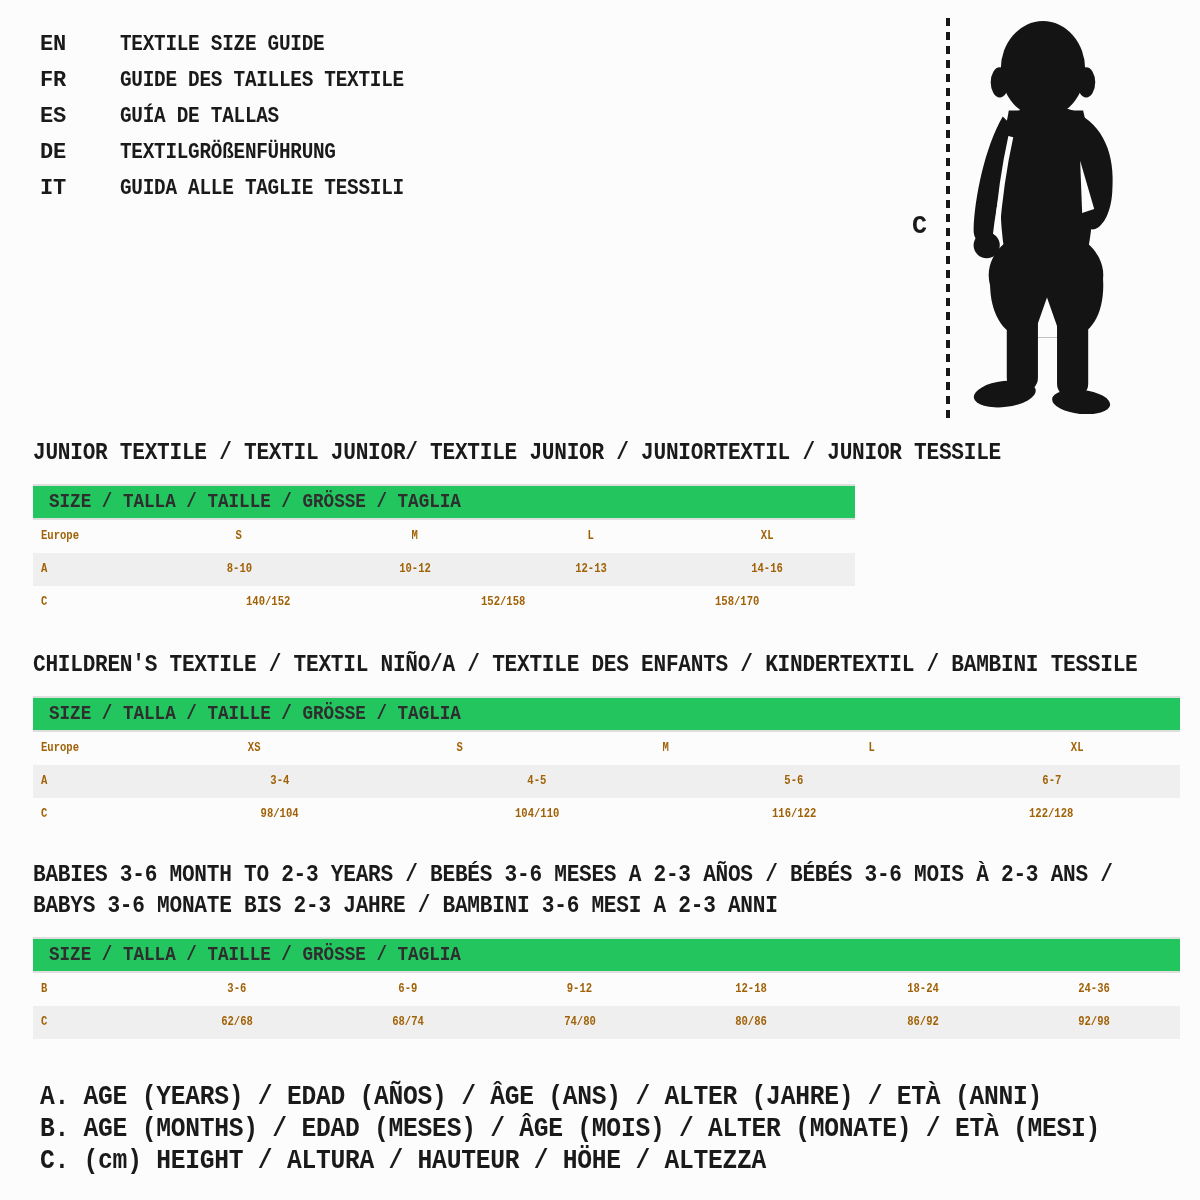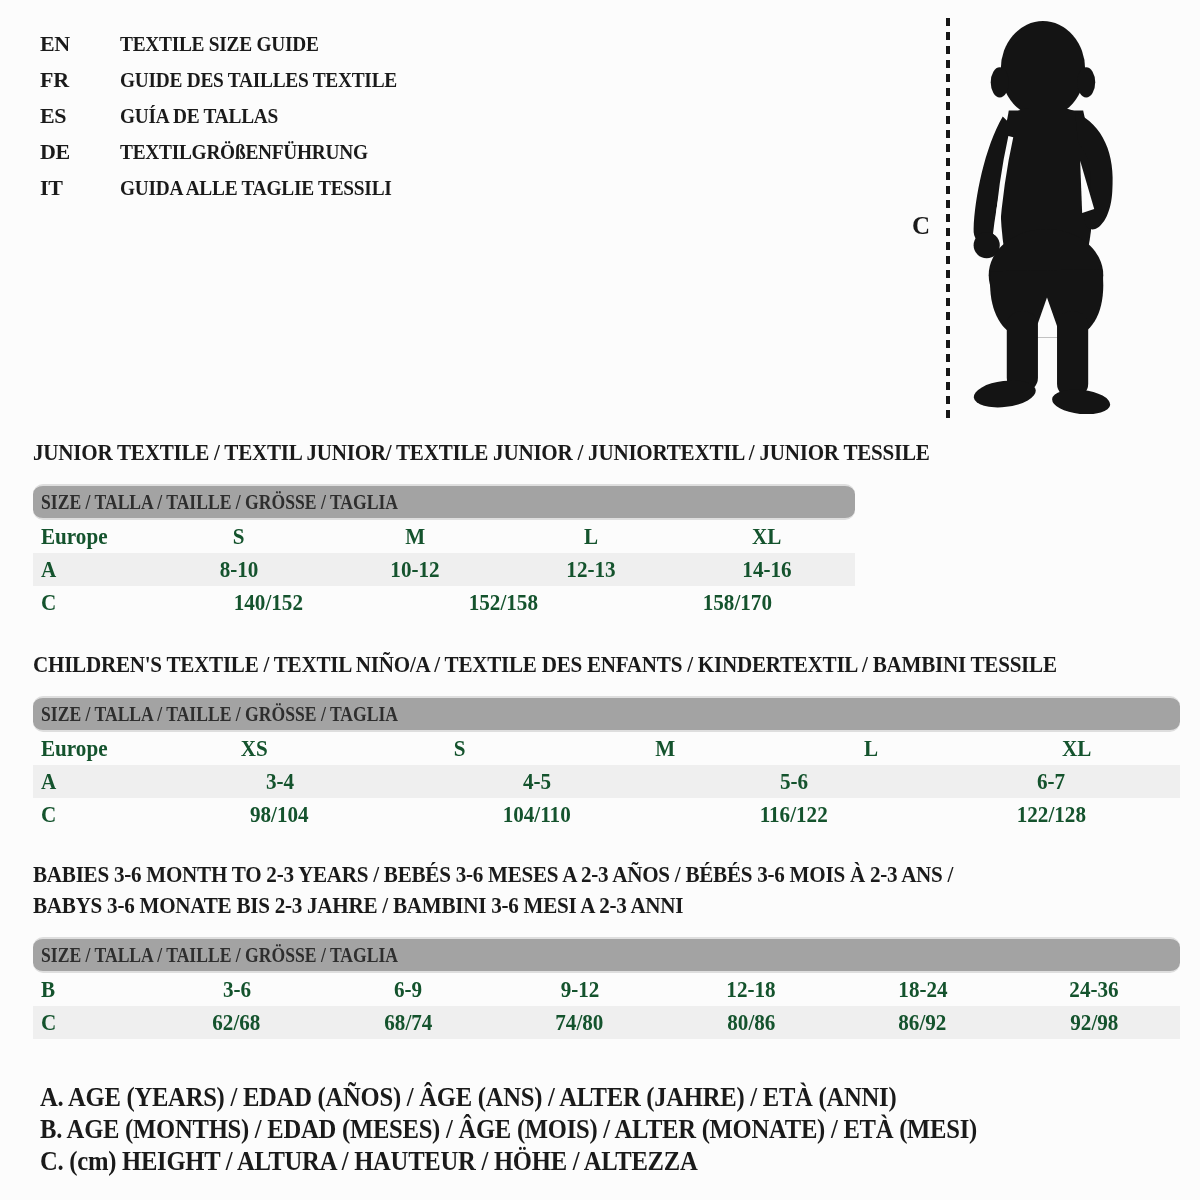--- a/index.html
+++ b/index.html
@@ -1,18 +1,18 @@
 <!DOCTYPE html>
 <html><head>
 <meta charset="utf-8">
 <style>
   html,body{margin:0;padding:0;background:#fff;}
   .page{
     position:relative;width:1200px;height:1200px;background:#fcfcfc;
-    font-family:Liberation Serif, serif;color:#1a1a1a;overflow:hidden;
+    font-family:Liberation Mono, monospace;color:#1a1a1a;overflow:hidden;
   }
   .cond{display:inline-block;transform:scaleX(.88);transform-origin:0 50%;white-space:nowrap;}
   .cond-c{display:inline-block;transform:scaleX(.88);transform-origin:50% 50%;white-space:nowrap;}
 
   
   .header{position:relative;height:437px;}
   .lang-list{position:absolute;left:40px;top:26px;}
   .lang-row{display:flex;height:36px;align-items:center;font-weight:700;font-size:22px;letter-spacing:-.3px;}
   .lang-code{width:80px;}
   .figure{position:absolute;left:888px;top:10px;width:266px;height:412px;}
@@ -20,24 +20,24 @@
   .dash{position:absolute;left:58px;top:8px;height:402px;width:4px;
     background:repeating-linear-gradient(to bottom,#161616 0 8px,transparent 8px 14px);}
   .baby{position:absolute;left:72px;top:2px;}
 
   
   .size-section{margin-left:33px;}
   .sec-0{width:822px;}
   .sec-1{width:1147px;margin-top:30px;}
   .sec-2{width:1147px;margin-top:28px;}
   .section-title{font-size:24px;font-weight:700;line-height:31px;letter-spacing:-.3px;}
-  .size-band{margin-top:16px;height:32px;line-height:32px;background:#a3a3a3;
+  .size-band{margin-top:16px;height:32px;line-height:32px;background:#22c55e;
     border-top:2px solid #dedede;border-bottom:2px solid #dedede;
-    padding-left:8px;font-size:20px;font-weight:700;color:#2e2e2e;border-radius:10px;}
-  .size-row{display:flex;height:33px;line-height:33px;font-size:24px;font-weight:700;color:#14532d;}
+    padding-left:16px;font-size:20px;font-weight:700;color:#2e2e2e;}
+  .size-row{display:flex;height:33px;line-height:33px;font-size:12px;font-weight:700;color:#a16207;}
   .size-row.shaded{background:#efefef;}
   .row-label{width:110px;padding-left:8px;}
   .cell{flex:1;text-align:center;}
 
   
   .legend{margin:42px 0 0 40px;}
   .legend-line{font-size:28px;font-weight:700;line-height:32px;letter-spacing:-.3px;}
 </style>
 </head>
 <body>

